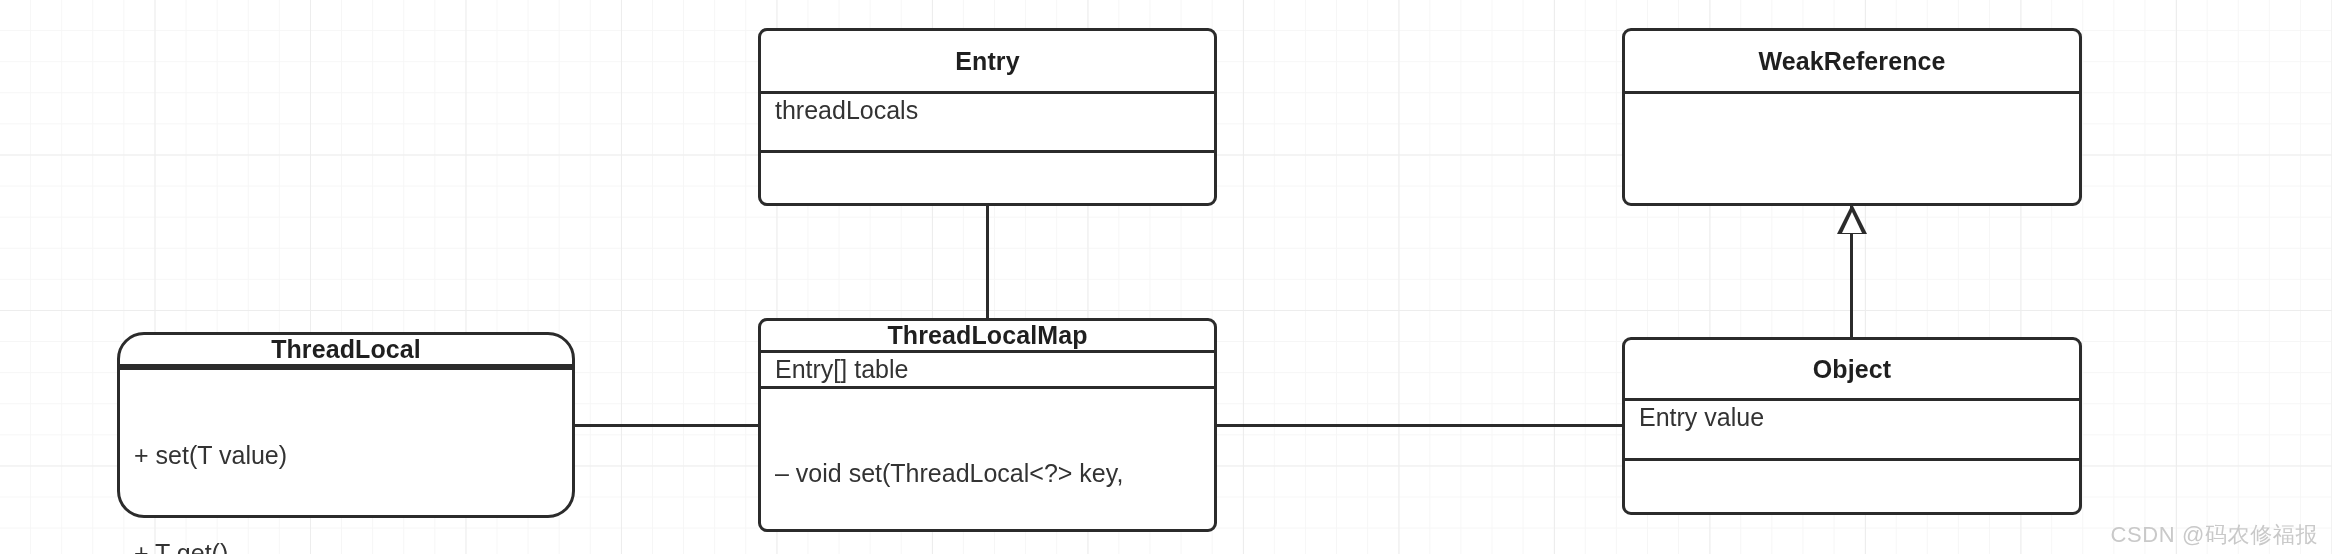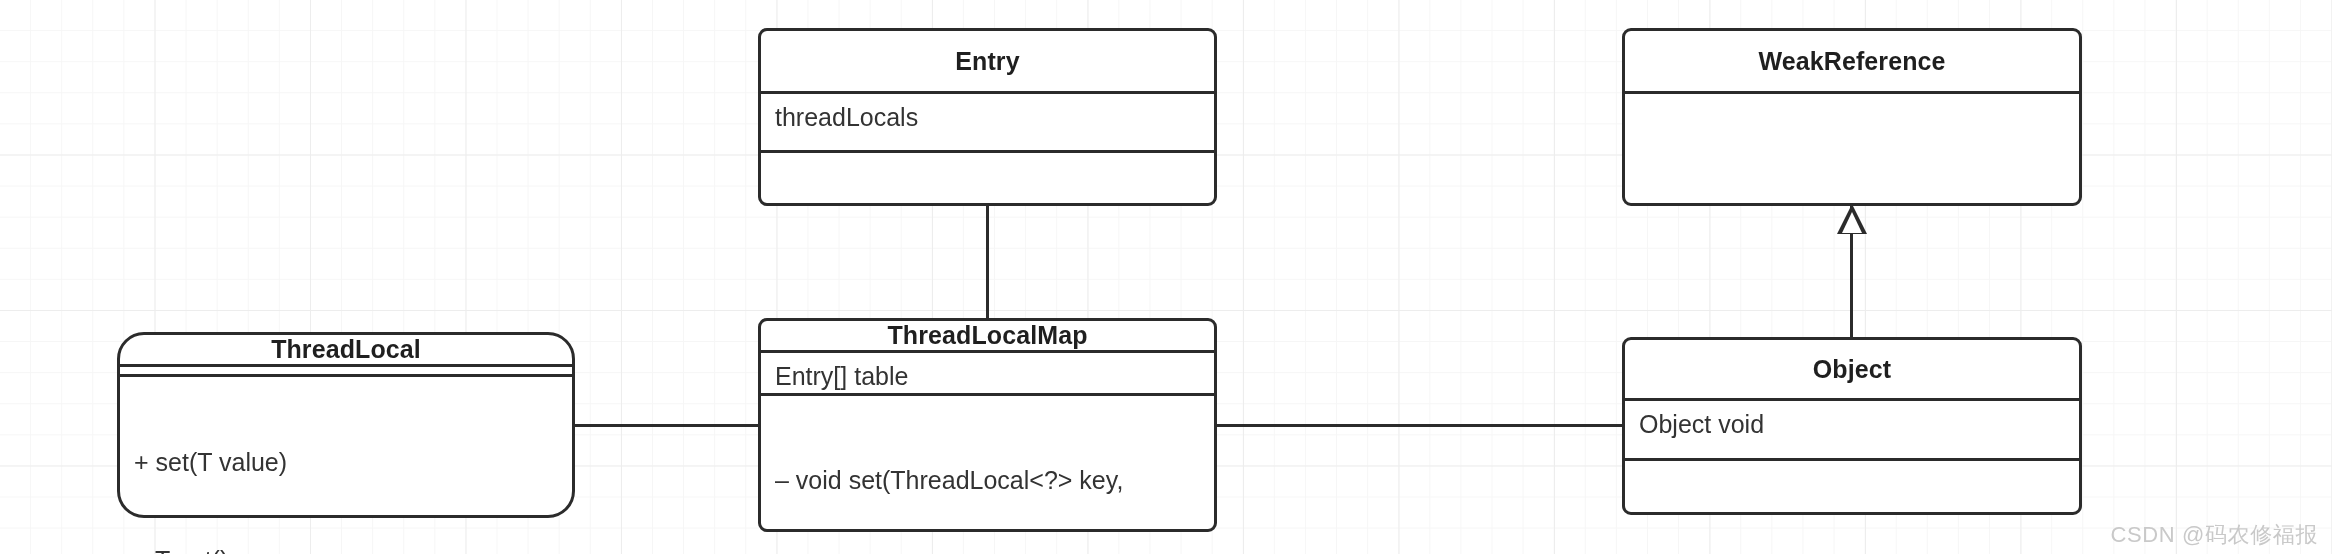--- a/index.html
+++ b/index.html
@@ -53,21 +53,21 @@
   .uml-title {
     display: flex;
     align-items: center;
     justify-content: center;
     font-size: 25px;
     font-weight: bold;
     color: #1f1f1f;
     letter-spacing: 0.1px;
   }
   .uml-attrs, .uml-ops {
-    padding: 7px 14px 0 14px;
+    padding: 0 14px 0 14px;
     font-size: 25px;
     color: #333333;
     line-height: 1.30;
     white-space: pre-wrap;
   }
   .uml-empty {
     
   }
 
   
@@ -162,19 +162,19 @@
     <div class="uml-compartment uml-attrs" style="height:53px;">Entry[] table</div>
     <div class="uml-compartment uml-ops" style="flex:1; padding-top:3px;">
       <div>– void set(ThreadLocal&lt;?&gt; key,</div>
       
       
     </div>
   </div>
 
   <div class="uml-class" style="left:1622px; top:337px; width:460px; height:178px;">
     <div class="uml-compartment uml-title" style="height:58px;">Object</div>
-    <div class="uml-compartment uml-attrs" style="height:60px;">Object void</div>
+    <div class="uml-compartment uml-attrs" style="height:60px;">Entry value</div>
     <div class="uml-compartment uml-ops uml-empty" style="flex:1;"></div>
   </div>
 
   <div id="watermark">CSDN @码农修福报</div>
 
 </div>
 
 </body></html>

